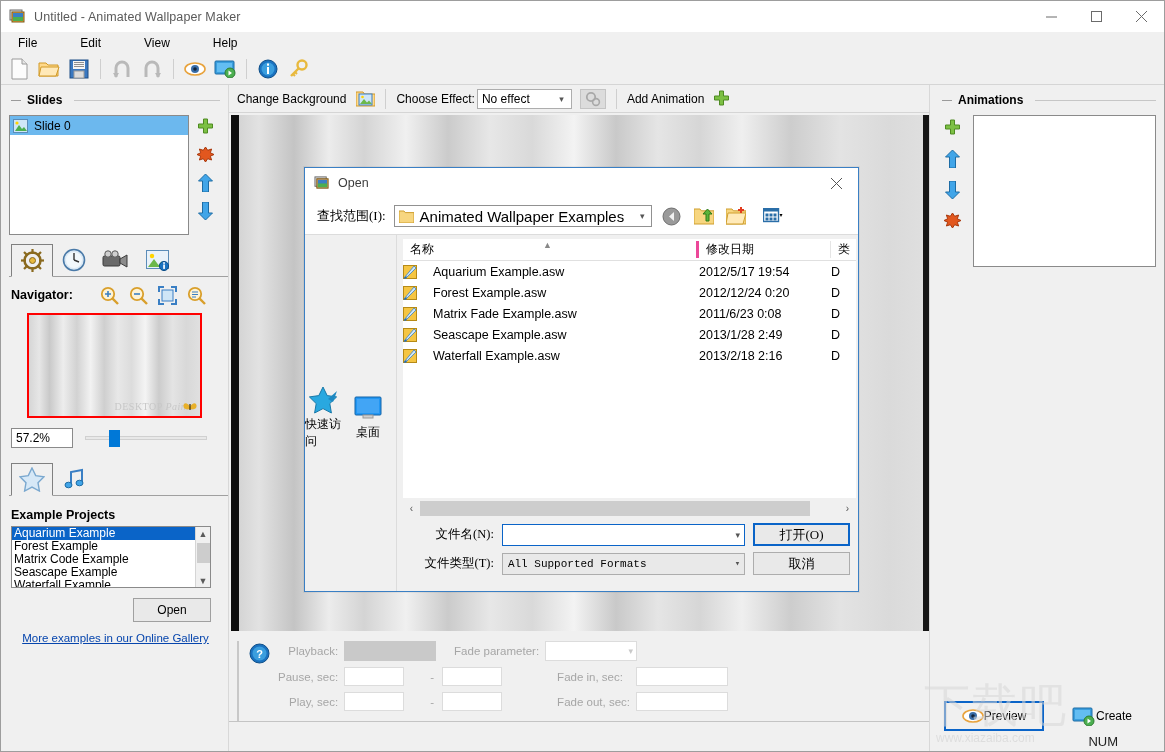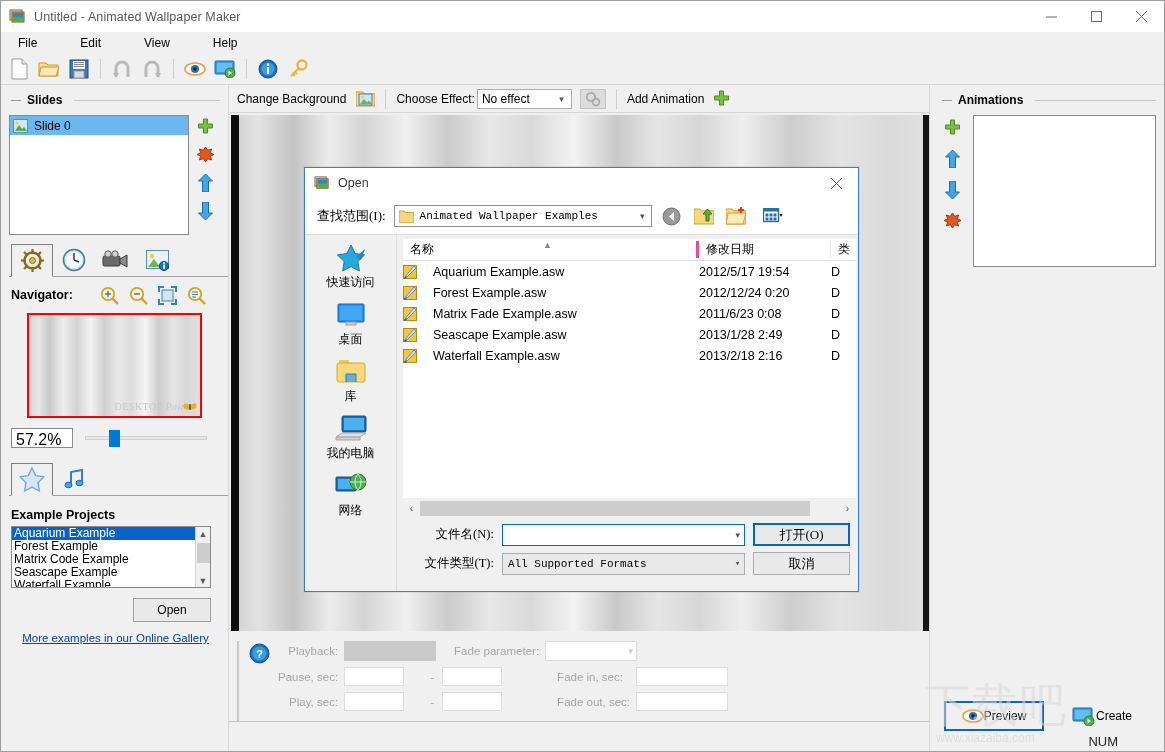--- a/index.html
+++ b/index.html
@@ -94,21 +94,21 @@
   .navrow .lbl { font-weight:bold; font-size:12.5px; }
   .navrow .ico { width:29px; height:22px; display:flex; align-items:center; justify-content:center; }
   .navthumb {
     margin:7px auto 0 auto; width:175px; height:105px;
     border:2px solid #ff0000; position:relative; overflow:hidden;
   }
   .wfgrad { position:absolute; inset:0; }
   .wmark { position:absolute; right:6px; bottom:4px; font-size:10px; color:#c7c7c7; font-family:"Liberation Serif", serif; letter-spacing:.5px; white-space:nowrap; }
   .wmark i { font-style:italic; }
   .zoomrow { display:flex; align-items:center; gap:12px; padding:10px 8px 0 10px; }
-  .zoomval { width:62px; height:20px; border:1px solid #8a8a8a; background:#fff; font-size:16px; padding:2px 4px; }
+  .zoomval { width:62px; height:20px; border:1px solid #8a8a8a; background:#fff; font-size:12px; padding:2px 4px; }
   .slider { position:relative; width:122px; height:18px; display:flex; align-items:center; }
   .slider .track { width:100%; height:4px; background:#e8e8e8; border:1px solid #d0d0d0; }
   .slider .thumb { position:absolute; left:24px; top:1px; width:11px; height:17px; background:#0078d7; }
   .exwrap { padding:6px 8px 0 10px; }
   .exhdr { font-weight:bold; font-size:12.5px; margin:6px 0 4px 0; }
   .exlist { width:200px; height:62px; background:#fff; border:1px solid #8a8a8a; position:relative; overflow:hidden; font-size:12px; }
   .exlist .row { height:13px; line-height:13px; padding-left:2px; }
   .exlist .row.sel { background:#0a64c8; color:#fff; }
   .exscroll { position:absolute; right:0; top:0; width:15px; height:100%; background:#f0f0f0; border-left:1px solid #d5d5d5; display:flex; flex-direction:column; justify-content:space-between; align-items:center; }
   .exscroll .arr { font-size:9px; color:#5a5a5a; height:13px; display:flex; align-items:center; }
@@ -158,25 +158,25 @@
     font-size:12px;
   }
   .dlg-title { height:30px; display:flex; align-items:center; padding-left:9px; background:#fff; position:relative; }
   .dlg-title .ic { width:16px; height:16px; margin-right:8px; }
   .dlg-title .tx { font-size:12.5px; color:#3c3c3c; }
   .dlg-title .x { position:absolute; right:0; top:0; width:44px; height:30px; display:flex; align-items:center; justify-content:center; color:#555; }
   .lookin { height:36px; display:flex; align-items:center; gap:8px; padding:0 8px 0 12px; background:#fff; }
   .lookin .lbl { font-family:"Liberation Serif", serif; font-size:13px; }
   .lookin .combo { flex:0 0 258px; height:22px; border:1px solid #919191; background:#fff; display:flex; align-items:center; gap:6px; padding:0 3px 0 4px; }
   .lookin .combo .fold { width:15px; height:13px; }
-  .lookin .combo .val { flex:1; font-family:Liberation Mono, monospace; font-size:11px; }
+  .lookin .combo .val { flex:1; font-family:Liberation Sans, sans-serif; font-size:15px; }
   .lookin .combo .cv { color:#555; font-size:9px; padding-right:3px; }
   .lookin .ico { width:24px; height:24px; display:flex; align-items:center; justify-content:center; }
   .dlg-main { flex:1; display:flex; background:#fff; border-top:1px solid #dcdcdc; min-height:0; }
-  .places { width:92px; flex:0 0 92px; background:#f0f0f0; border-right:1px solid #dcdcdc; padding-top:8px; display:flex; flex-direction:column; align-items:center; gap:9px; }
+  .places { width:92px; flex:0 0 92px; background:#f0f0f0; border-right:1px solid #dcdcdc; padding-top:8px; display:flex; flex-direction:row; align-items:center; gap:9px; }
   .place { width:84px; display:flex; flex-direction:column; align-items:center; gap:1px; }
   .place .pi { width:36px; height:30px; display:flex; align-items:center; justify-content:center; }
   .place .pl { font-size:12px; }
   .filearea { flex:1; display:flex; flex-direction:column; min-width:0; background:#f0f0f0; }
   .filelist { flex:1; margin:4px 2px 0 6px; background:#fff; display:flex; flex-direction:column; min-height:0; }
   .colhdr { height:22px; display:flex; align-items:center; border-bottom:1px solid #e0e0e0; position:relative; }
   .colhdr .c { padding-left:7px; font-size:12px; display:flex; align-items:center; }
   .colhdr .c.c1 { width:296px; border-right:3px solid #ec4899; }
   .colhdr .c.c2 { width:132px; border-right:1px solid #e5e5e5; }
   .colhdr .c.c3 { flex:1; overflow:hidden; }

